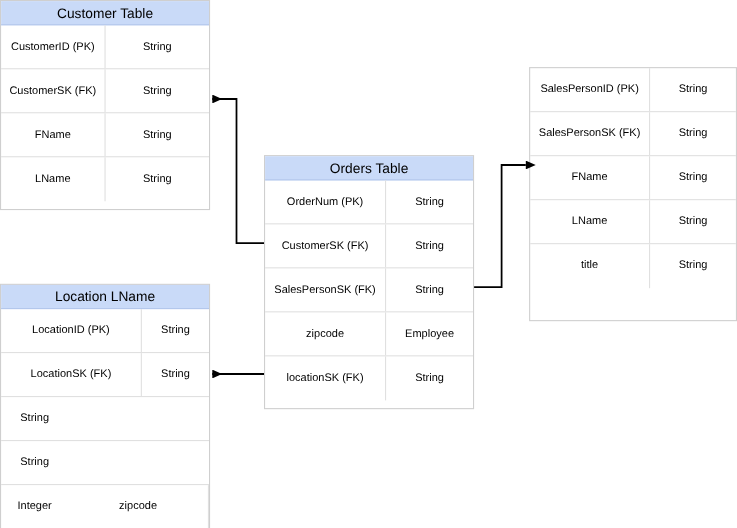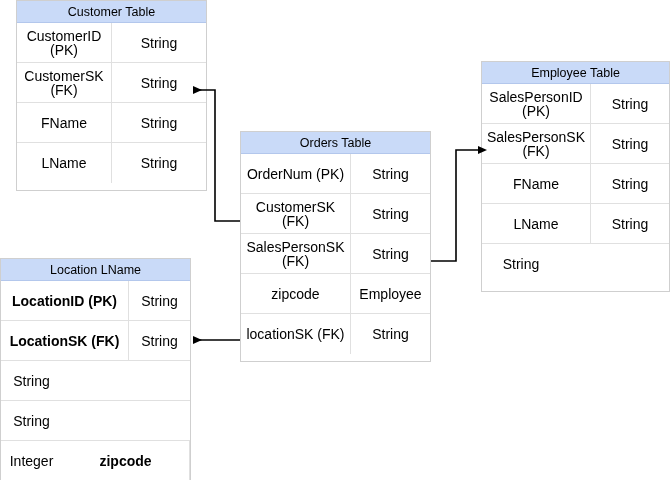--- a/index.html
+++ b/index.html
@@ -46,40 +46,40 @@
     height: 40px;
     border-bottom: 1px solid #e0e0e0;
   }
   .tbl-row.last { border-bottom: none; }
   .cell {
     box-sizing: border-box;
     display: flex;
     align-items: center;
     justify-content: center;
     text-align: center;
-    font-size: 14px;
+    font-size: 10px;
     line-height: 14px;
     padding: 0 3px;
     overflow: hidden;
   }
   .cell-name {
     border-right: 1px solid #e0e0e0;
   }
   .cell-type { }
 
   
-  #customer-table { left: 16px; top: 0px; width: 191px; height: 191px; }
+  #customer-table { left: 0px; top: 0px; width: 191px; height: 191px; }
   #customer-table .cell-name { width: 95px; }
   #customer-table .cell-type { width: 94px; }
 
   #location-table { left: 0px; top: 258px; width: 191px; height: 262px; }
-  #location-table .cell-name { width: 128px; font-weight: bold; }
+  #location-table .cell-name { width: 128px; }
   #location-table .cell-type { width: 61px; }
 
-  #orders-table { left: 240px; top: 131px; width: 191px; height: 231px; }
+  #orders-table { left: 240px; top: 141px; width: 191px; height: 231px; }
   #orders-table .cell-name { width: 110px; text-align: center; }
   #orders-table .cell-type { width: 79px; }
 
   #employee-table { left: 481px; top: 61px; width: 189px; height: 231px; }
   #employee-table .cell-name { width: 109px; }
   #employee-table .cell-type { width: 78px; }
 
   .connectors {
     position: absolute;
     left: 0; top: 0;
@@ -153,38 +153,38 @@
       <div class="cell cell-name">zipcode</div>
       <div class="cell cell-type">Employee</div>
     </div>
     <div class="tbl-row last">
       <div class="cell cell-name">locationSK (FK)</div>
       <div class="cell cell-type">String</div>
     </div>
   </div>
 
   <div class="er-table" id="employee-table">
-    <div class="tbl-header">Employee Table</div>
     <div class="tbl-row">
       <div class="cell cell-name">SalesPersonID (PK)</div>
       <div class="cell cell-type">String</div>
     </div>
     <div class="tbl-row">
       <div class="cell cell-name">SalesPersonSK (FK)</div>
       <div class="cell cell-type">String</div>
     </div>
     <div class="tbl-row">
       <div class="cell cell-name">FName</div>
       <div class="cell cell-type">String</div>
     </div>
     <div class="tbl-row">
       <div class="cell cell-name">LName</div>
       <div class="cell cell-type">String</div>
     </div>
     <div class="tbl-row last">
+      <div class="cell cell-name">title</div>
       <div class="cell cell-type">String</div>
     </div>
   </div>
 
   <svg class="connectors" width="670" height="480" viewBox="0 0 670 480">
     <defs>
       <marker id="arrow-left" markerWidth="10" markerHeight="8" refX="9" refY="4" orient="auto" markerUnits="userSpaceOnUse">
         <path d="M9,0 L9,8 L0,4 z" fill="#000000"></path>
       </marker>
       <marker id="arrow-right" markerWidth="10" markerHeight="8" refX="1" refY="4" orient="auto" markerUnits="userSpaceOnUse">

